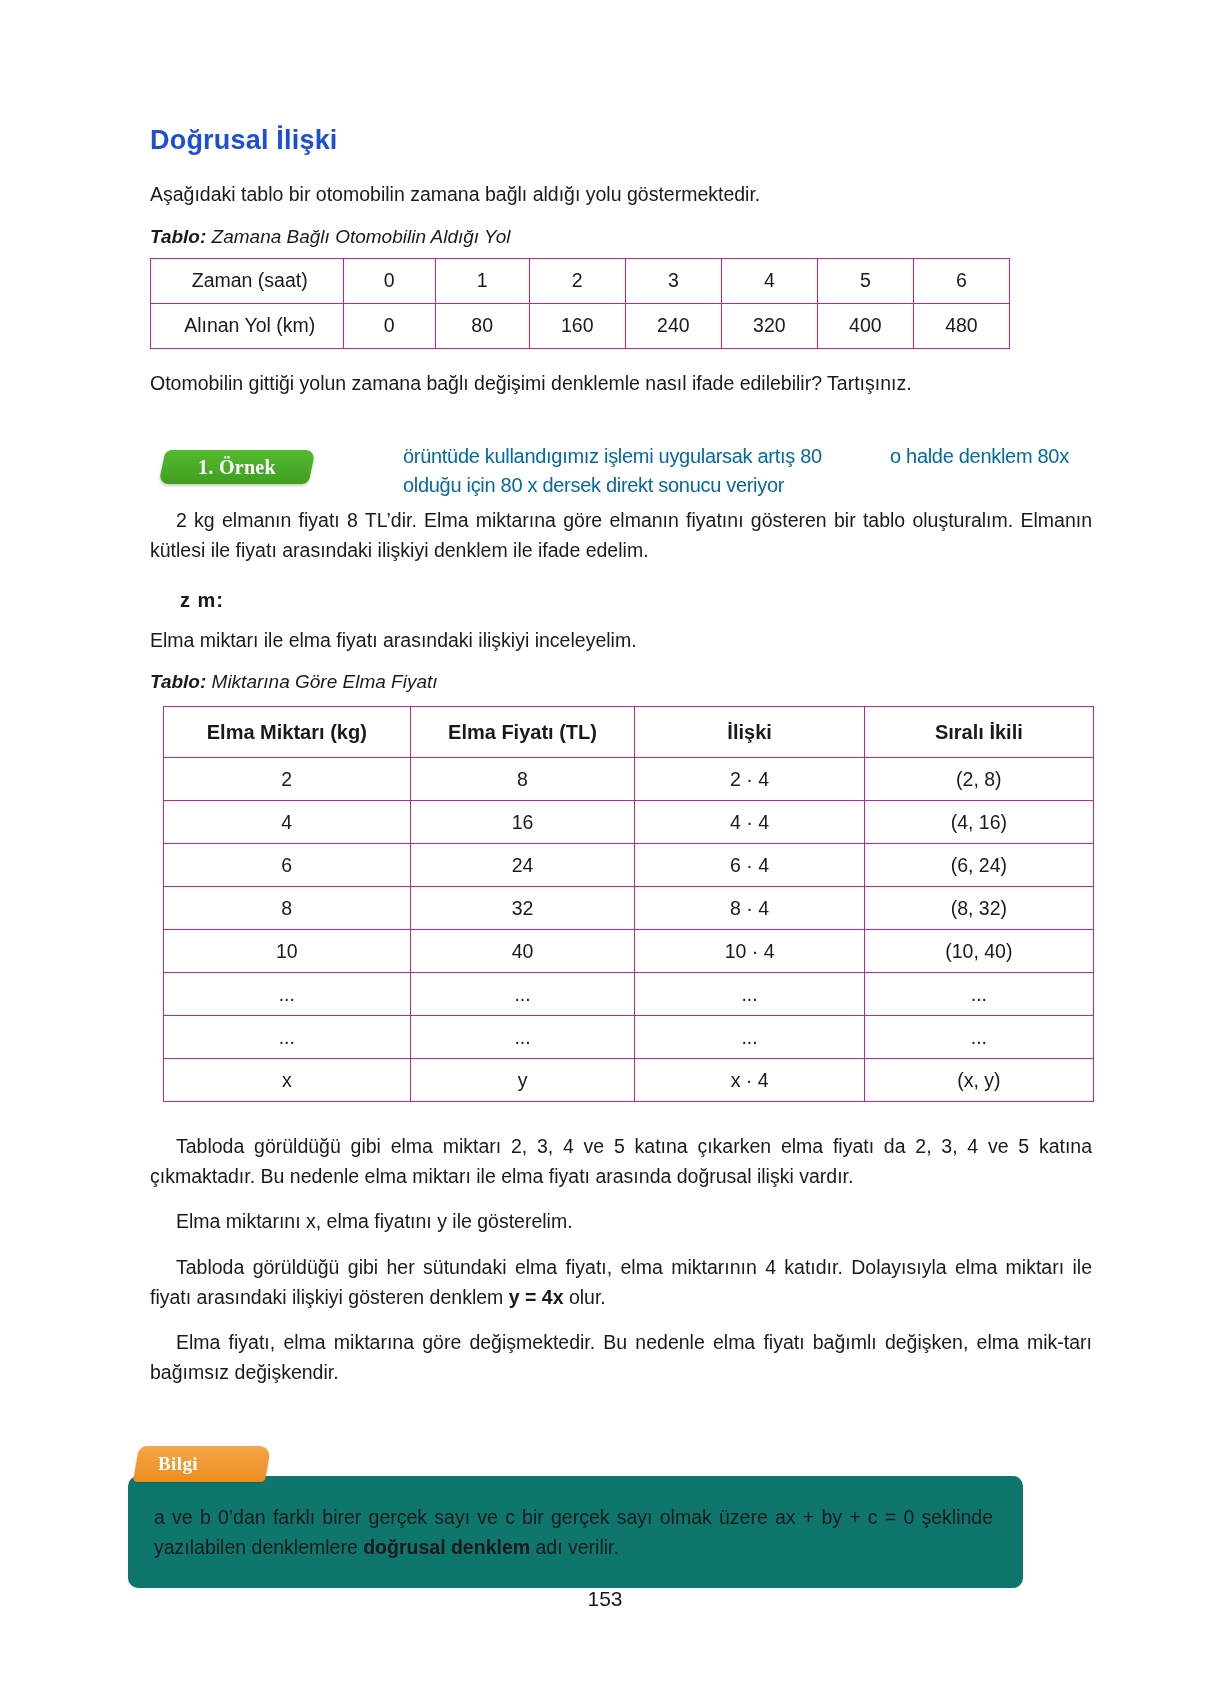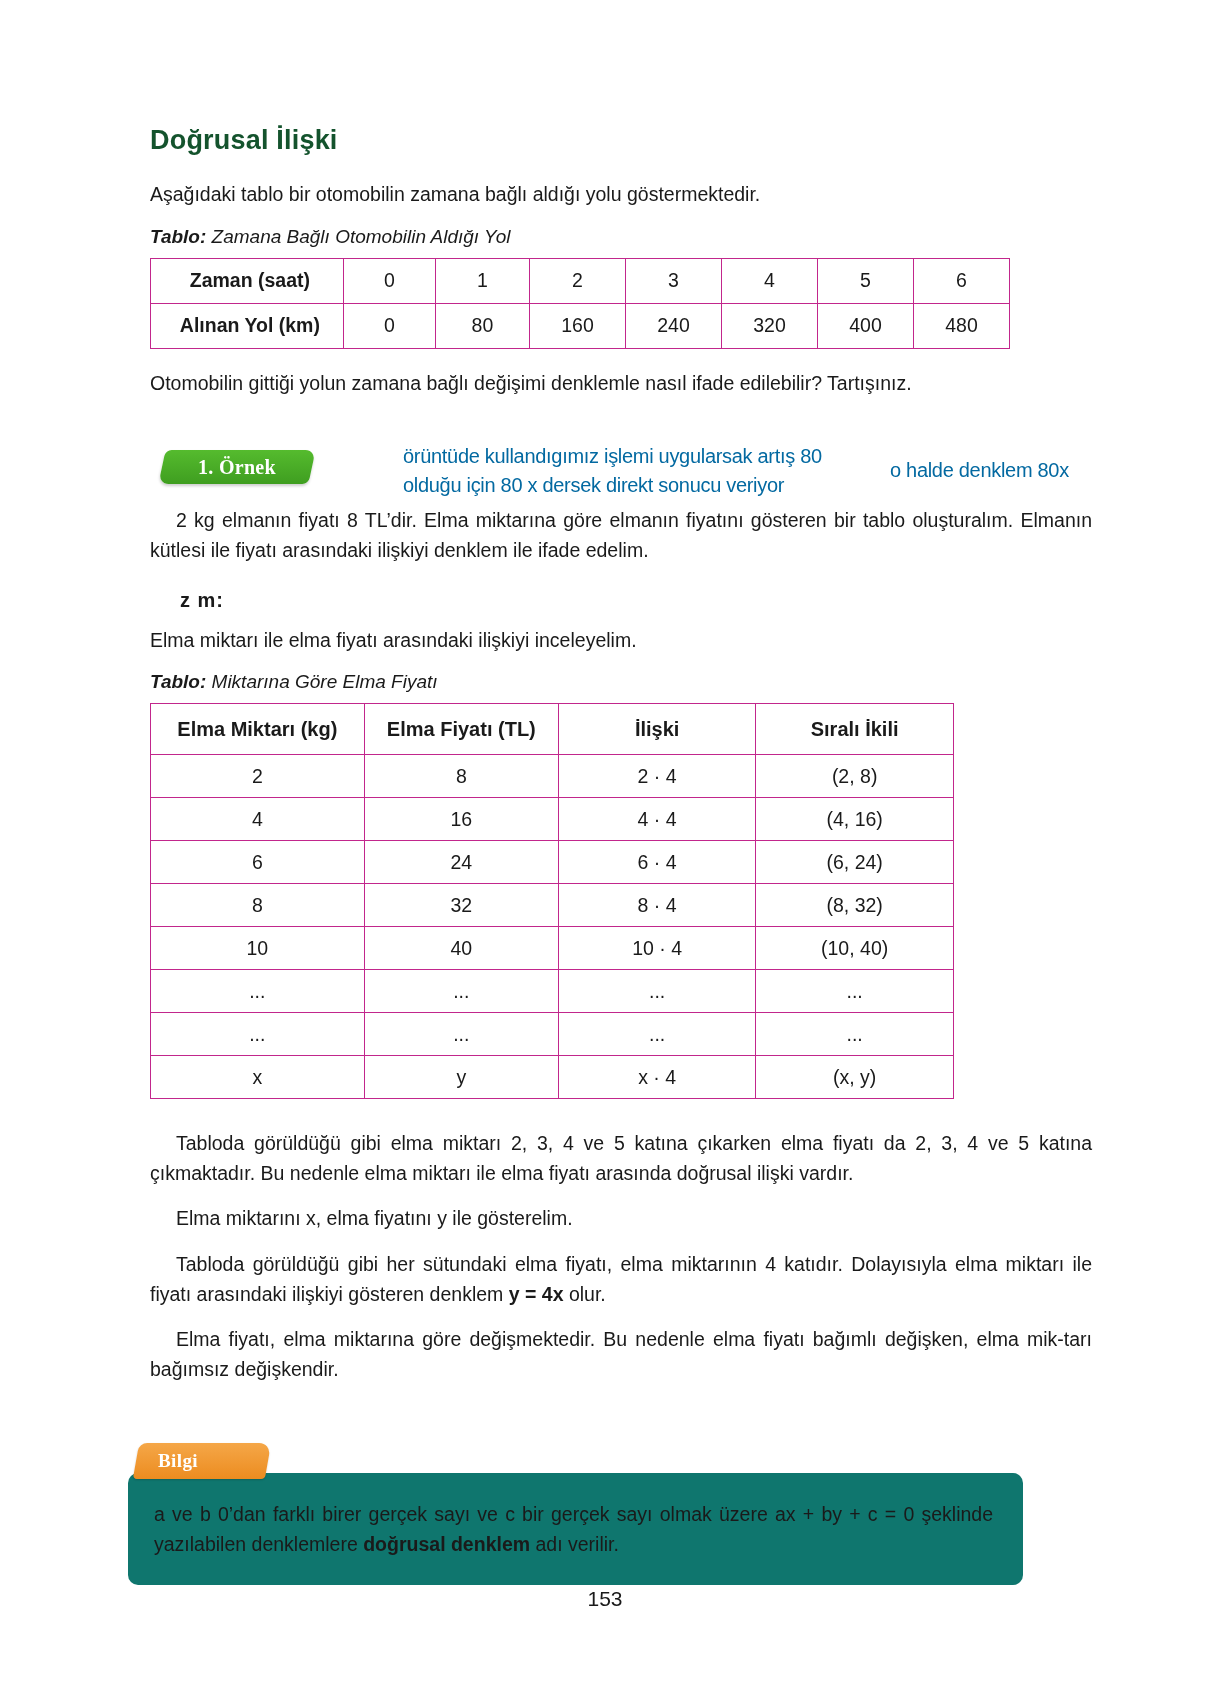--- a/index.html
+++ b/index.html
@@ -18,21 +18,21 @@
   .page {
     position: relative;
     width: 1210px;
     height: 1683px;
     box-sizing: border-box;
     padding: 125px 118px 0 150px;
   }
 
   
   .section-title {
-    color: #14532d;
+    color: #1d4ed8;
     font-size: 27px;
     font-weight: bold;
     letter-spacing: 0.2px;
     margin: 0 0 24px 0;
   }
 
   .para {
     font-size: 19.5px;
     line-height: 1.52;
     margin: 0 0 16px 0;
@@ -67,30 +67,30 @@
   
   .t1 {
     width: 860px;
     margin: 0 0 0 0;
   }
   .t1 th, .t1 td {
     height: 44px;
     padding: 0 6px;
   }
   .t1 .rowhead {
-    font-weight: bold;
+    font-weight: normal;
     width: 198px;
     padding-left: 12px;
   }
   .t1 td.val { width: 94px; }
 
   
   .t2 {
-    width: 804px;
-    margin: 0;
+    width: 931px;
+    margin: 13px;
   }
   .t2 th {
     height: 48px;
     font-weight: bold;
     font-size: 20px;
   }
   .t2 td {
     height: 40px;
   }
   .t2 col.c1 { width: 228px; }
@@ -137,21 +137,21 @@
     line-height: 1.45;
     white-space: nowrap;
     letter-spacing: -0.3px;
   }
   .annot-left {
     left: 253px;
     top: 6px;
   }
   .annot-right {
     left: 740px;
-    top: 20px;
+    top: 6px;
   }
 
   
   .cozum {
     font-size: 20px;
     font-weight: bold;
     margin: 23px 0 14px 30px;
     letter-spacing: 1px;
   }
 

